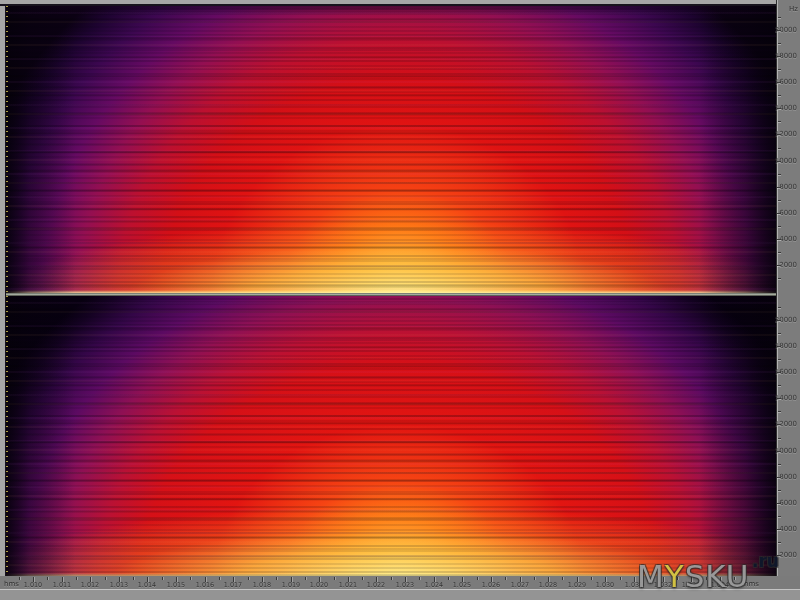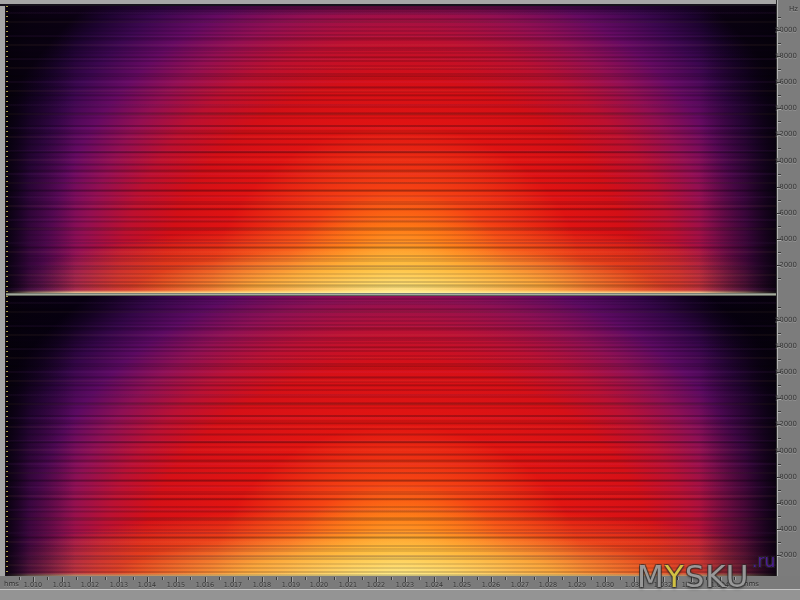--- a/index.html
+++ b/index.html
@@ -52,21 +52,21 @@
   .unit-label{position:absolute;font-size:7px;line-height:8px;color:#2e2e2e;text-shadow:0 1px 0 rgba(230,230,230,0.25);}
   .tick{position:absolute;background:#383838;}
   .tick-light{box-shadow:0 1px 0 rgba(255,255,255,0.35);}
   .tick-light-v{box-shadow:1px 0 0 rgba(255,255,255,0.30);}
 
   .watermark{position:absolute;left:0;top:0;width:800px;height:600px;pointer-events:none;}
   .wm-main{position:absolute;left:637px;top:558px;font-size:31px;font-weight:normal;letter-spacing:1px;
     color:rgba(176,176,176,0.82);
     text-shadow:-1px -1px 0 rgba(45,45,45,0.55), 1px -1px 0 rgba(45,45,45,0.55), -1px 1px 0 rgba(45,45,45,0.55), 1px 1px 0 rgba(45,45,45,0.55), 0 2px 3px rgba(0,0,0,0.35);}
   .wm-main .tone-yellow{color:rgba(224,206,68,0.92);}
-  .wm-suffix{position:absolute;left:752px;top:551px;font-size:17px;font-weight:normal;color:#4c1d95;
+  .wm-suffix{position:absolute;left:752px;top:551px;font-size:17px;font-weight:bold;color:#0f172a;
     text-shadow:-1px -1px 0 rgba(45,45,45,0.6), 1px -1px 0 rgba(45,45,45,0.6), -1px 1px 0 rgba(45,45,45,0.6), 1px 1px 0 rgba(45,45,45,0.6);}
 </style>
 </head>
 <body>
 
 <div class="frame-top"></div>
 <div class="frame-left"></div>
 
 <div class="panel panel-top">
   <div class="edge-ticks"></div>

